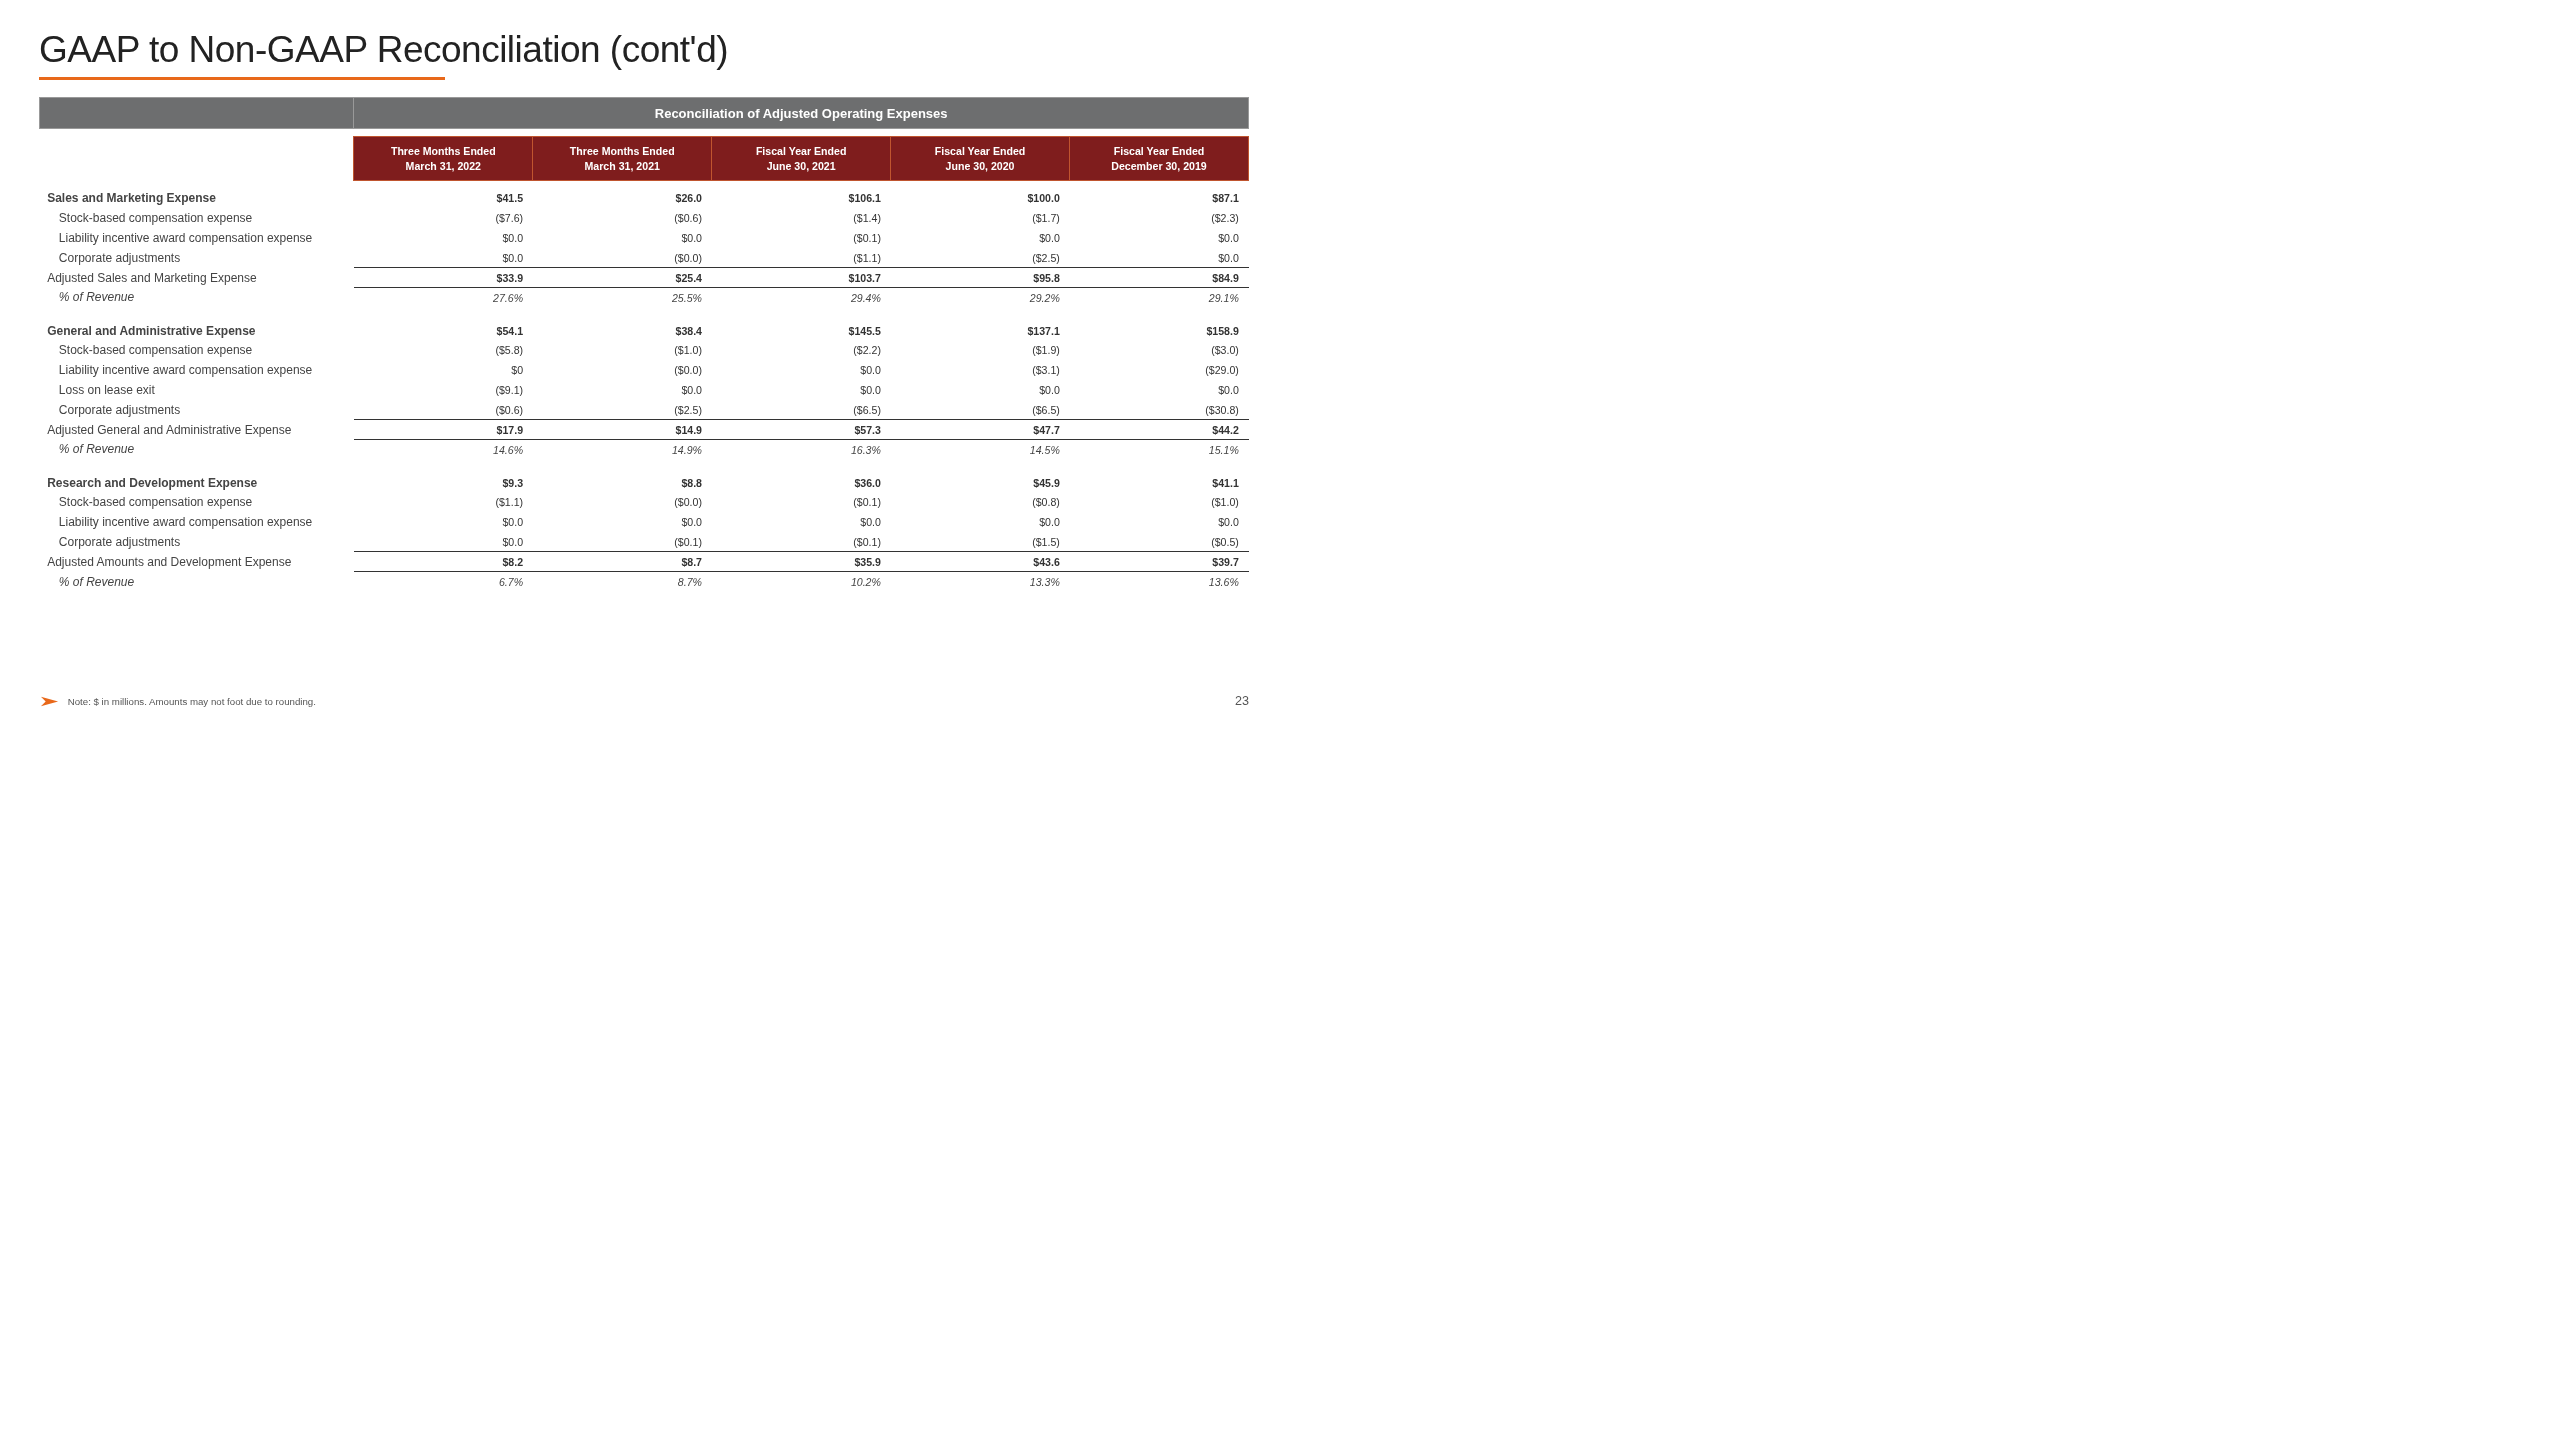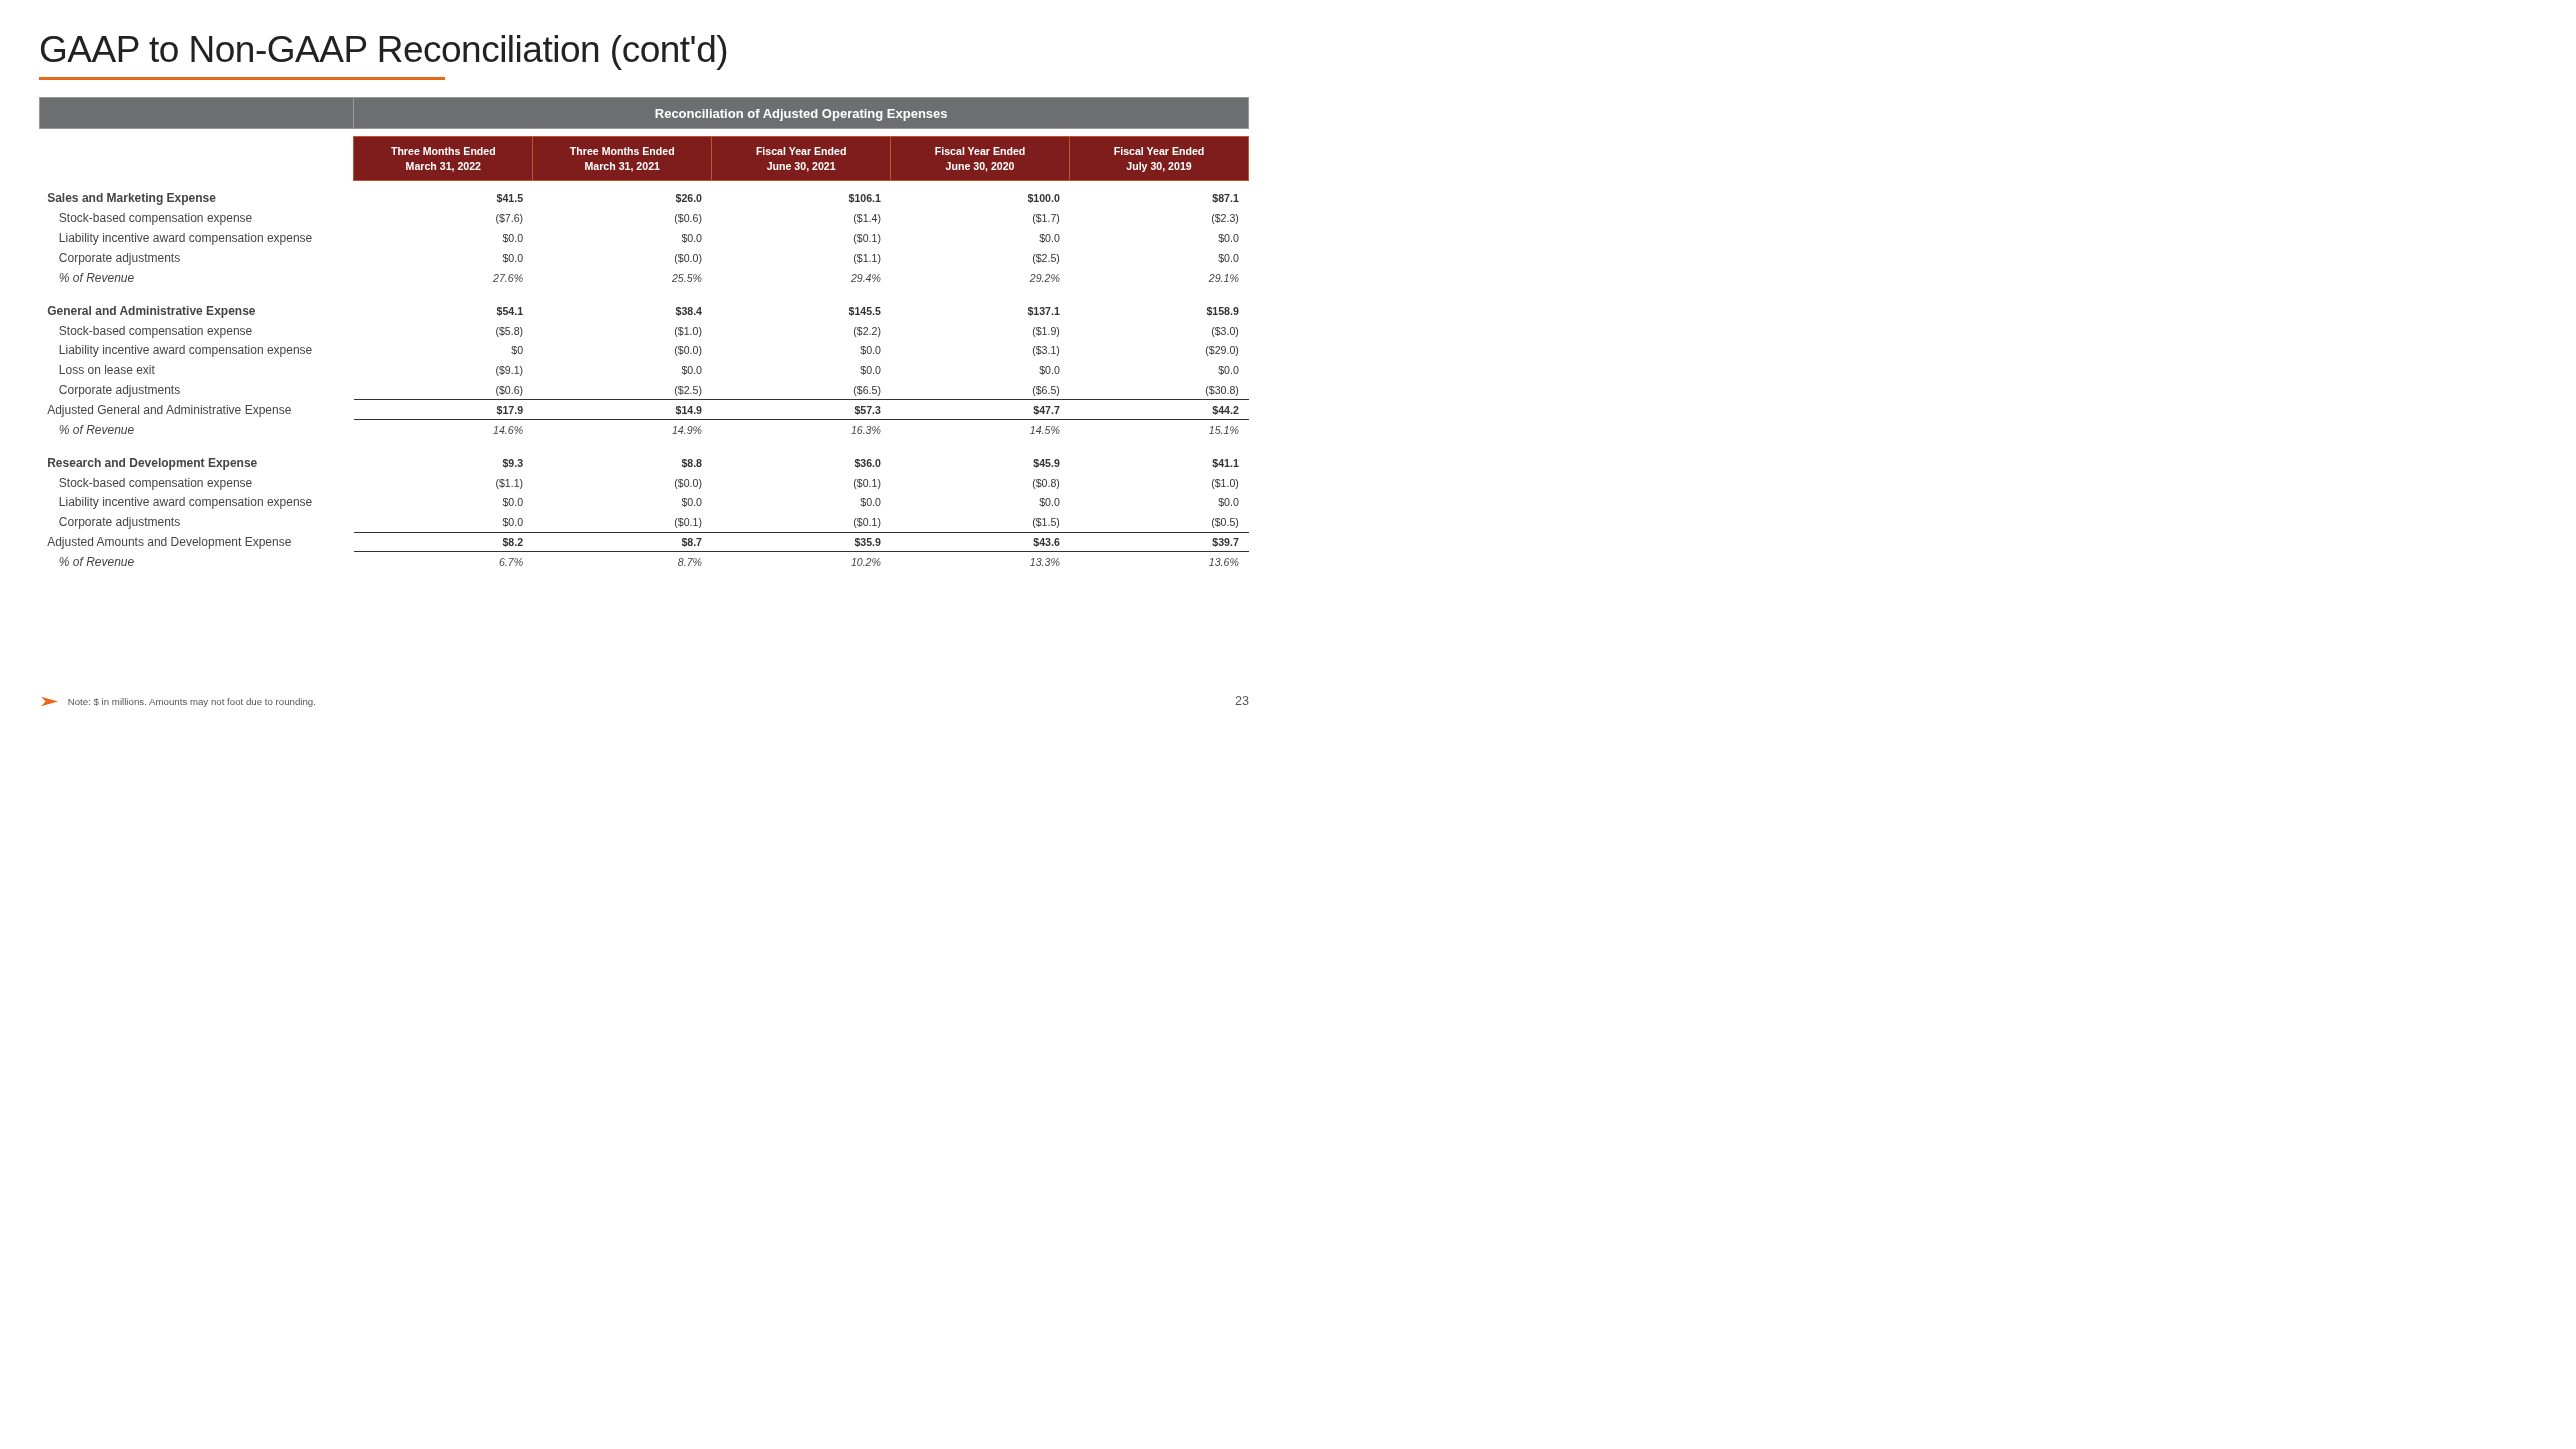--- a/index.html
+++ b/index.html
@@ -181,21 +181,21 @@
           <td>
             <span>Fiscal Year Ended</span><br>
             <span>June 30, 2021</span>
           </td>
           <td>
             <span>Fiscal Year Ended</span><br>
             <span>June 30, 2020</span>
           </td>
           <td>
             <span>Fiscal Year Ended</span><br>
-            <span>July 30, 2019</span>
+            <span>December 30, 2019</span>
           </td>
         </tr>
         <tr class="spacer-row">
             <td colspan="6"></td>
           </tr>
       </thead>
       <tbody id="table-body">
       <tr class="data-row bold-row">
             <td class="label">Sales and Marketing Expense</td>
             <td class="value">$41.5</td>
@@ -220,20 +220,28 @@
             <td class="value">$0.0</td>
             <td class="value">$0.0</td>
           </tr>
           <tr class="data-row">
             <td class="label" style="padding-left:19.3px;">Corporate adjustments</td>
             <td class="value">$0.0</td>
             <td class="value">($0.0)</td>
             <td class="value">($1.1)</td>
             <td class="value">($2.5)</td>
             <td class="value">$0.0</td>
+          </tr>
+          <tr class="data-row adjusted-row">
+            <td class="label">Adjusted Sales and Marketing Expense</td>
+            <td class="value" style="border-top:1.4px solid #333;border-bottom:1.4px solid #333;">$33.9</td>
+            <td class="value" style="border-top:1.4px solid #333;border-bottom:1.4px solid #333;">$25.4</td>
+            <td class="value" style="border-top:1.4px solid #333;border-bottom:1.4px solid #333;">$103.7</td>
+            <td class="value" style="border-top:1.4px solid #333;border-bottom:1.4px solid #333;">$95.8</td>
+            <td class="value" style="border-top:1.4px solid #333;border-bottom:1.4px solid #333;">$84.9</td>
           </tr>
           <tr class="data-row italic-row">
             <td class="label" style="padding-left:19.3px;font-style:italic;">% of Revenue</td>
             <td class="value" style="font-style:italic;">27.6%</td>
             <td class="value" style="font-style:italic;">25.5%</td>
             <td class="value" style="font-style:italic;">29.4%</td>
             <td class="value" style="font-style:italic;">29.2%</td>
             <td class="value" style="font-style:italic;">29.1%</td>
           </tr>
           <tr class="section-gap">

